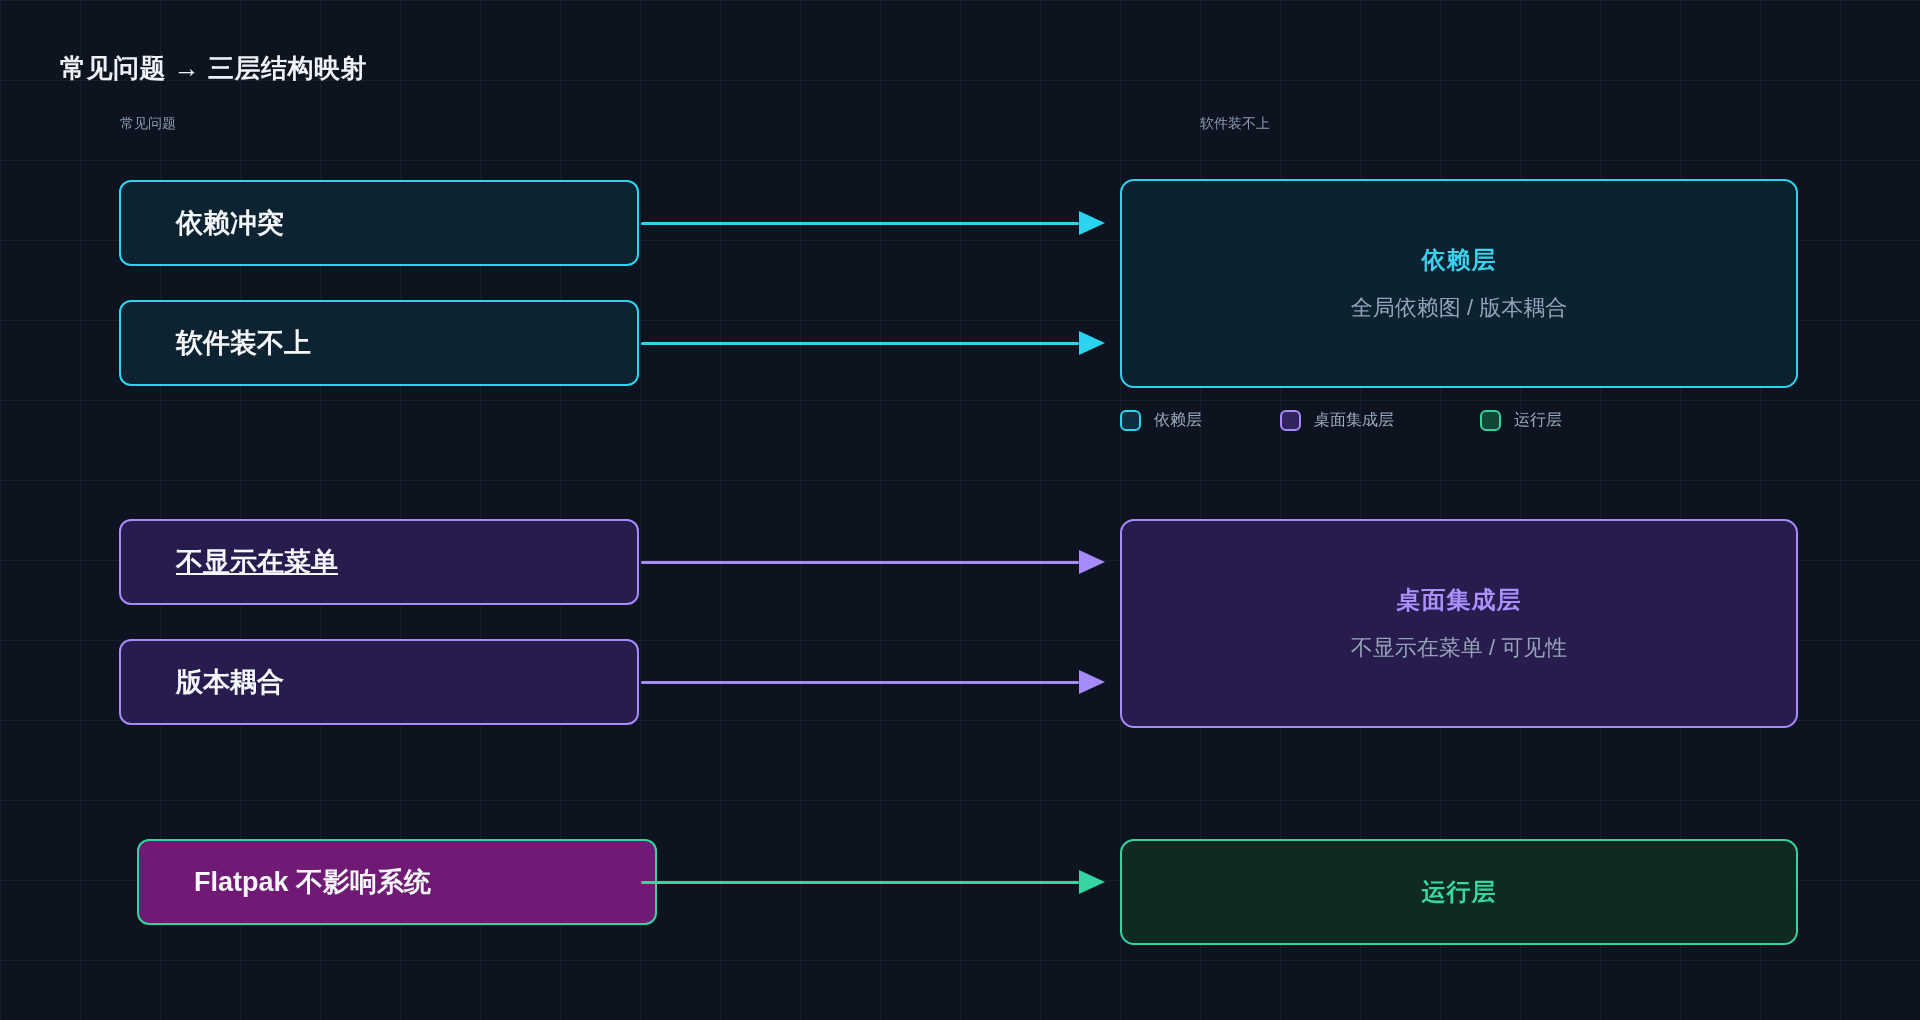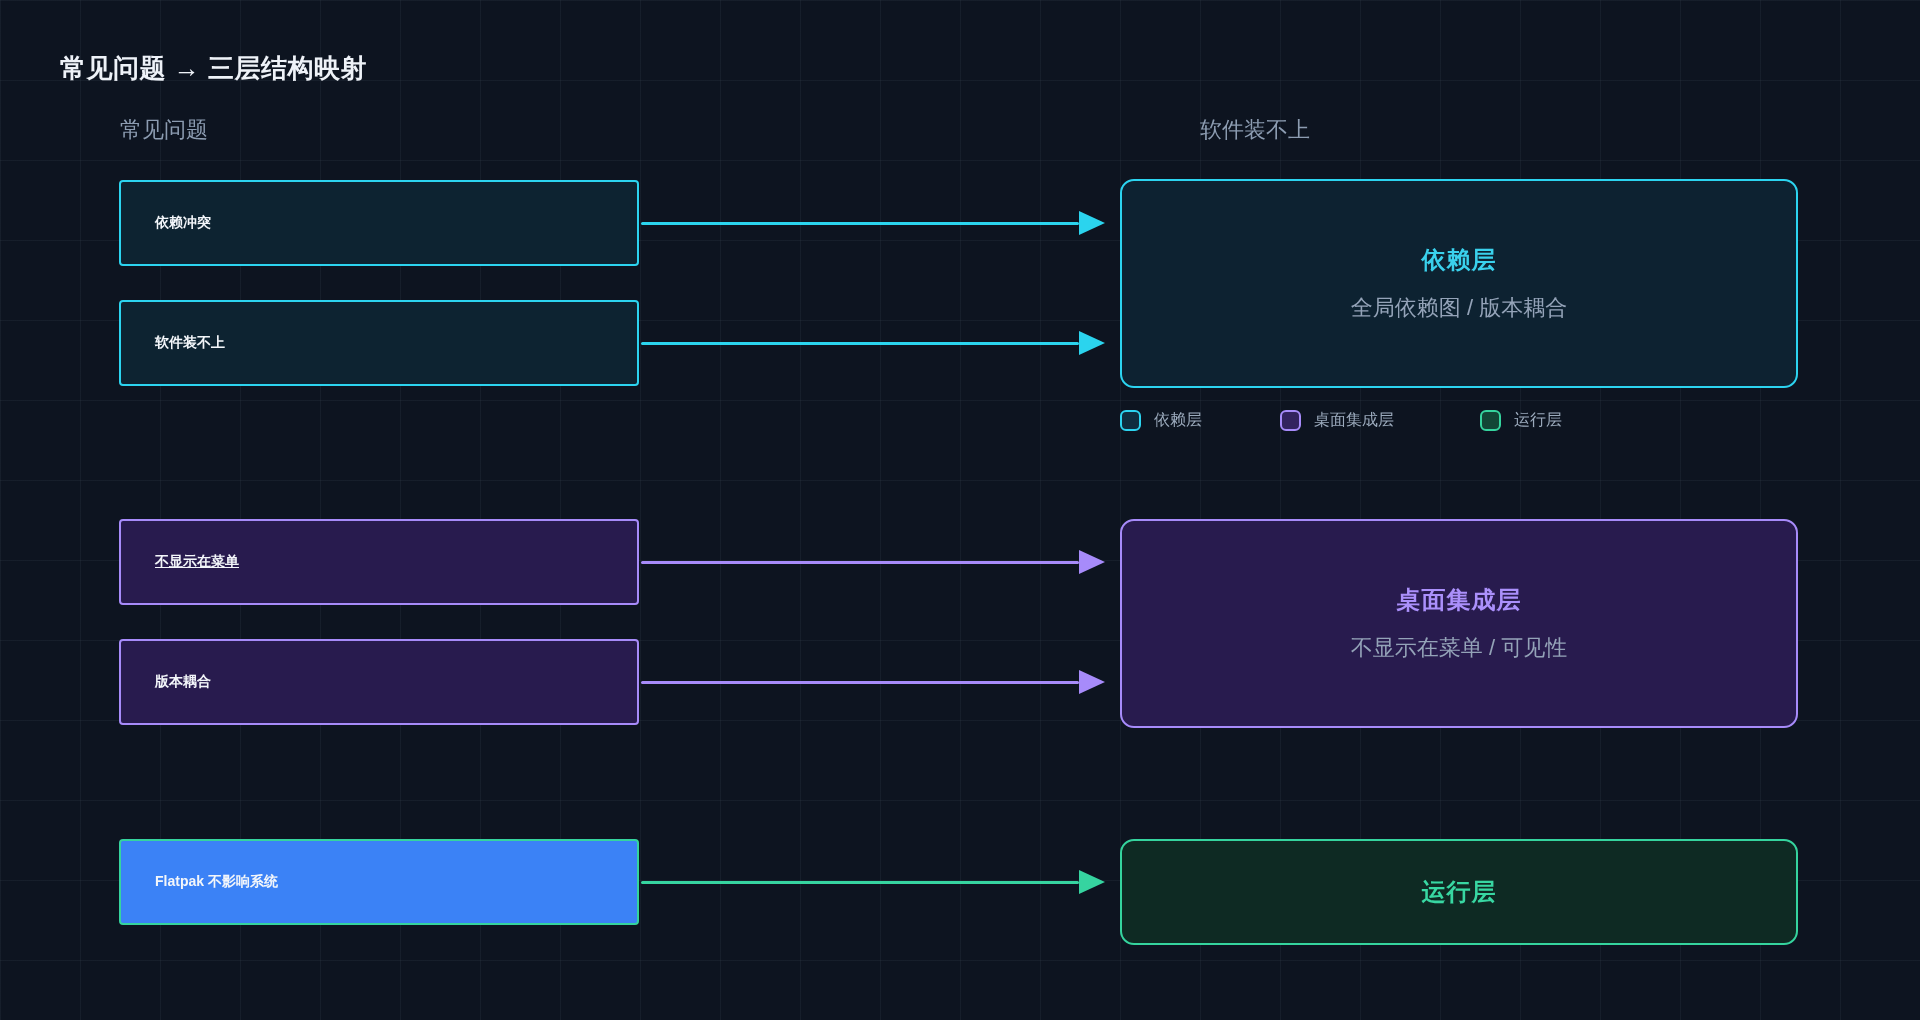--- a/index.html
+++ b/index.html
@@ -13,35 +13,35 @@
     background-image:
       linear-gradient(rgba(148,163,184,0.07) 1px,transparent 1px),
       linear-gradient(90deg,rgba(148,163,184,0.07) 1px,transparent 1px);
     background-size:80px 80px;
   }
   .diagram-title{
     position:absolute;left:60px;top:38px;
     font-size:26px;font-weight:bold;color:#eef2f8;letter-spacing:0.5px;margin-top:13px;
   }
   .col-header{
-    position:absolute;top:115px;font-size:22px;color:#8c9cb1;
+    position:absolute;top:115px;font-size:14px;color:#8c9cb1;
   }
   .col-header.left{left:120px;}
   .col-header.right{left:1200px;}
 
   
   .pbox{
     position:absolute;left:119px;width:520px;height:86px;
-    border-radius:4px;border:2.5px solid;box-sizing:border-box;
-    display:flex;align-items:center;padding-left:34px;
-    font-size:14px;font-weight:bold;color:#f3f6fa;
+    border-radius:12px;border:2.5px solid;box-sizing:border-box;
+    display:flex;align-items:center;padding-left:55px;
+    font-size:27px;font-weight:bold;color:#f3f6fa;
   }
   .pbox.cyan{border-color:#2cd4f0;background:#0d2331;}
   .pbox.purple{border-color:#a78bfa;background:#281b4e;}
-  .pbox.green{border-color:#35d49e;background:#3b82f6;}
+  .pbox.green{border-color:#35d49e;background:#701a75;margin-left:18px;}
   .pbox.p1{top:180px;} .pbox.p2{top:300px;} .pbox.p3{top:519px;text-decoration:underline;}
   .pbox.p4{top:639px;} .pbox.p5{top:839px;}
 
   
   .lbox{
     position:absolute;left:1120px;width:678px;
     border-radius:14px;border:2.5px solid;box-sizing:border-box;
     display:flex;flex-direction:column;align-items:center;justify-content:center;
   }
   .lbox .lt{font-size:24px;font-weight:bold;letter-spacing:1px;}

